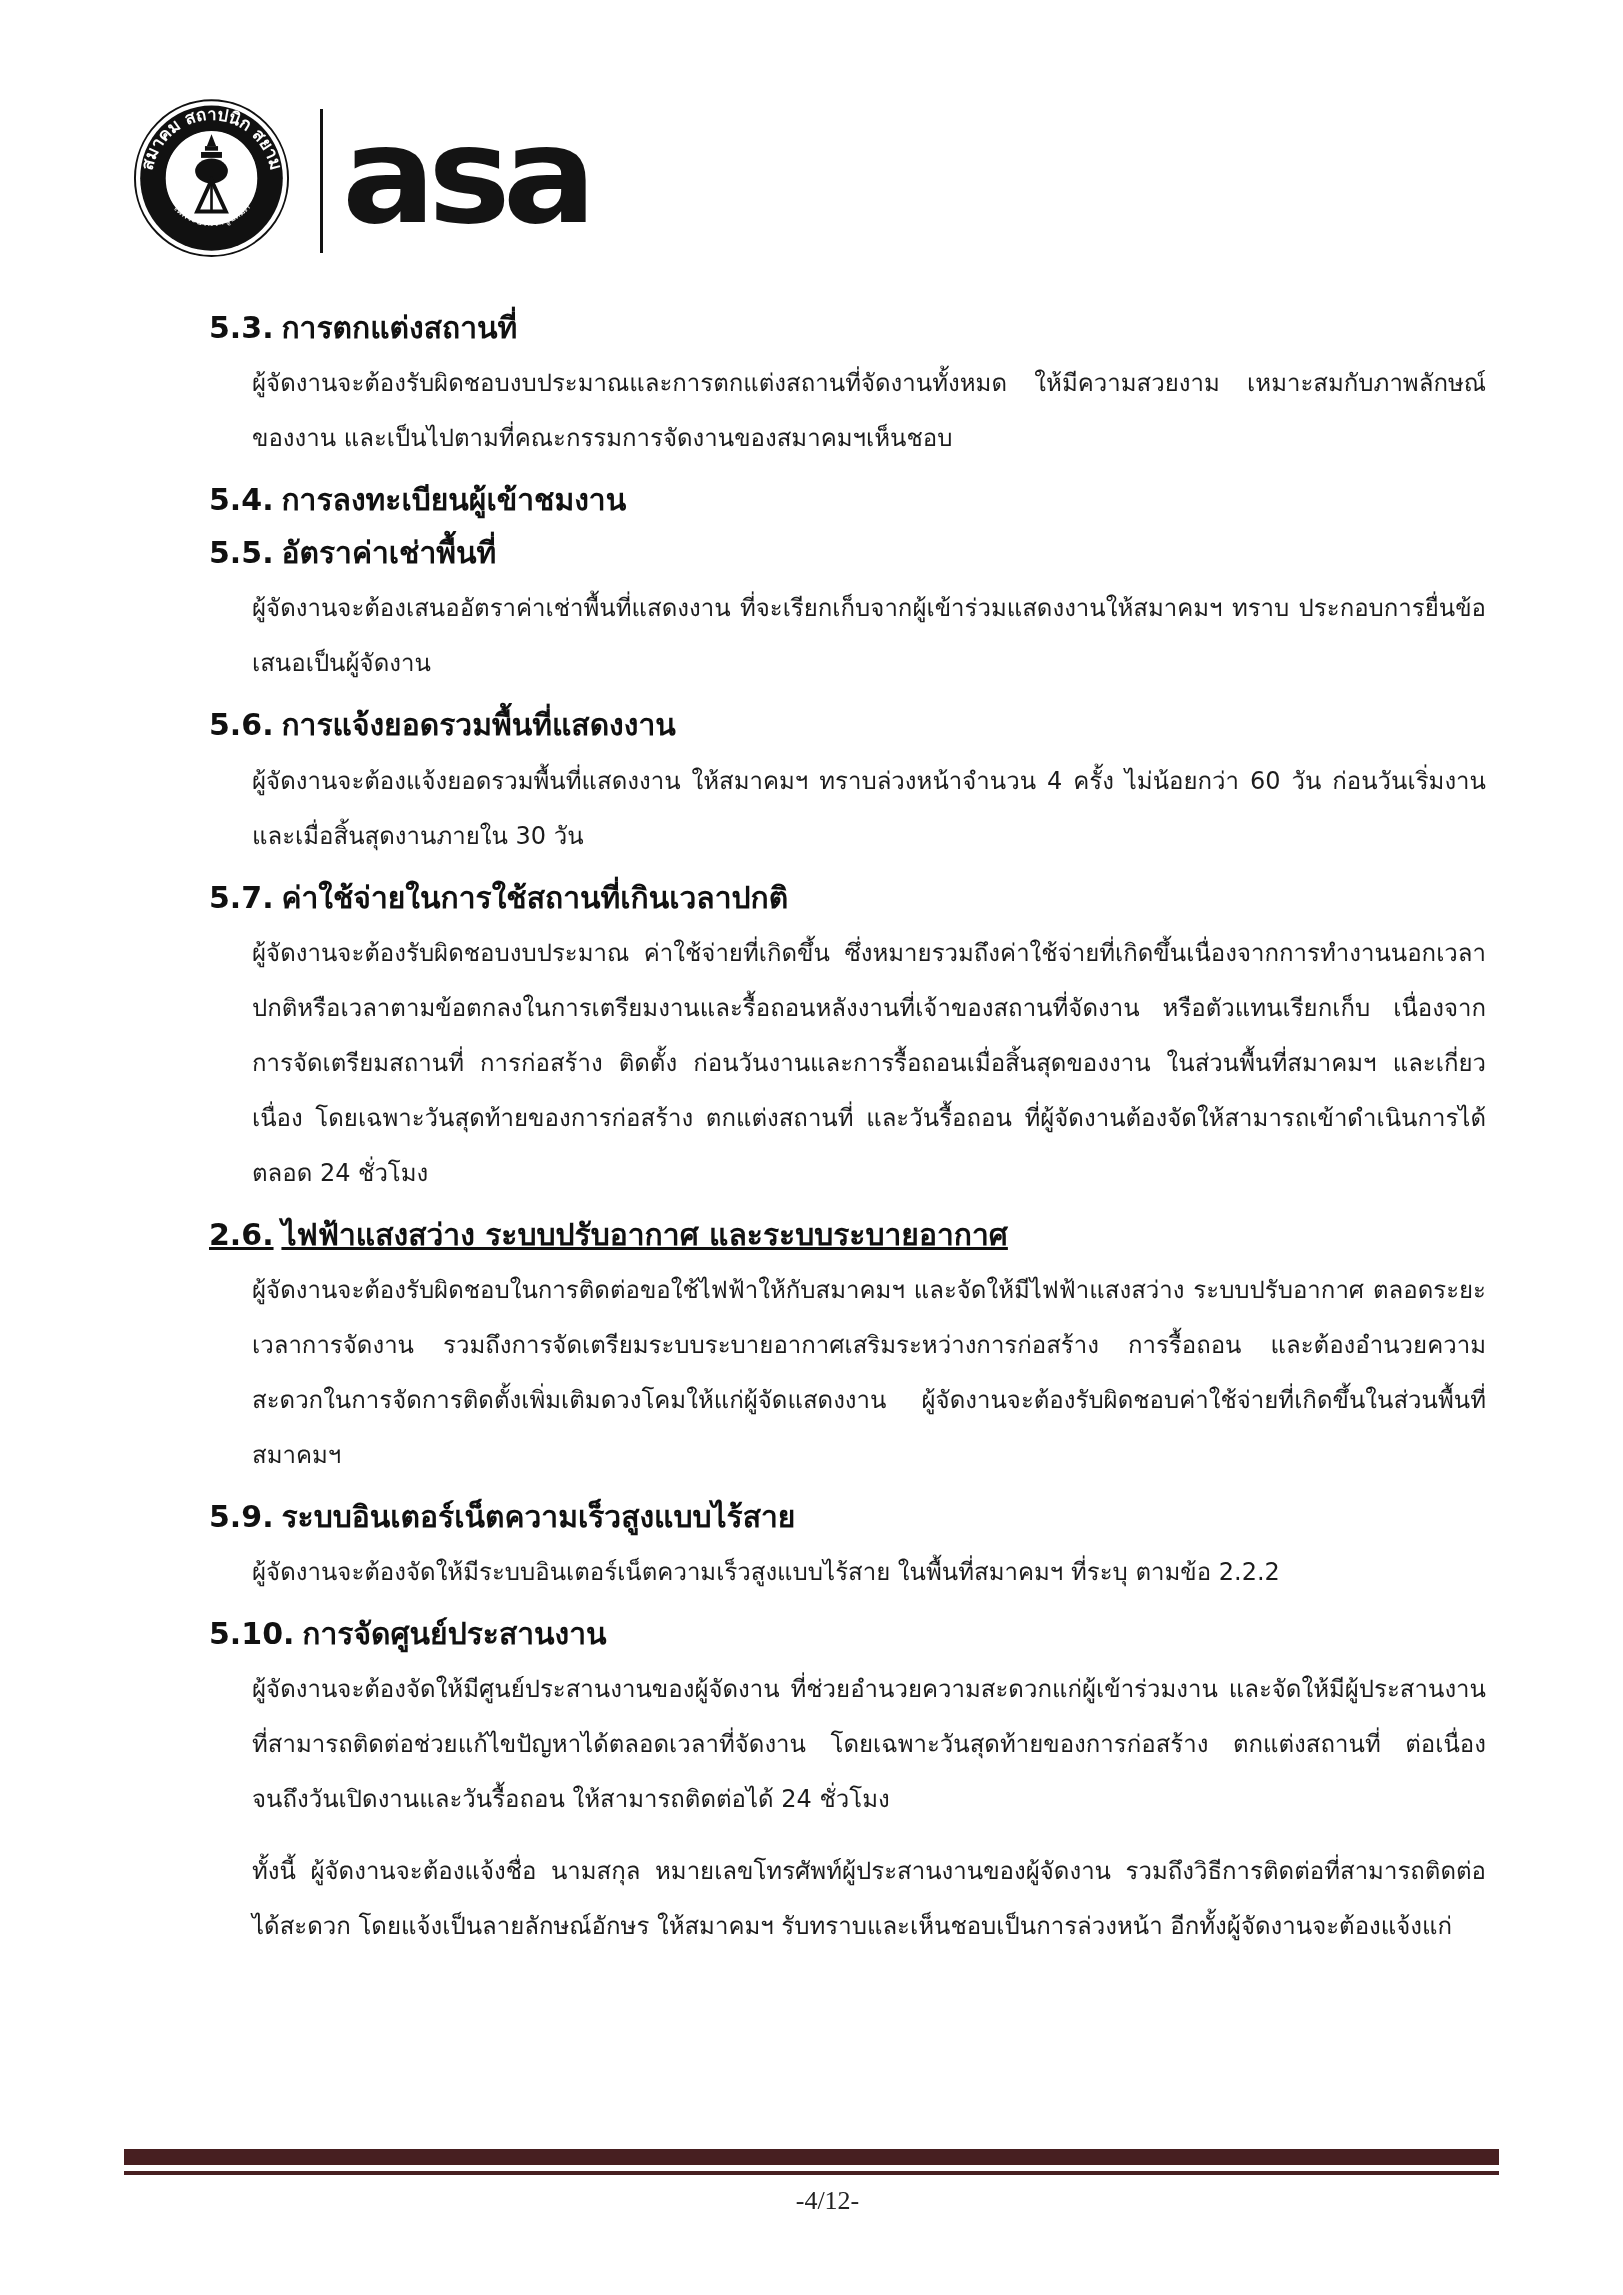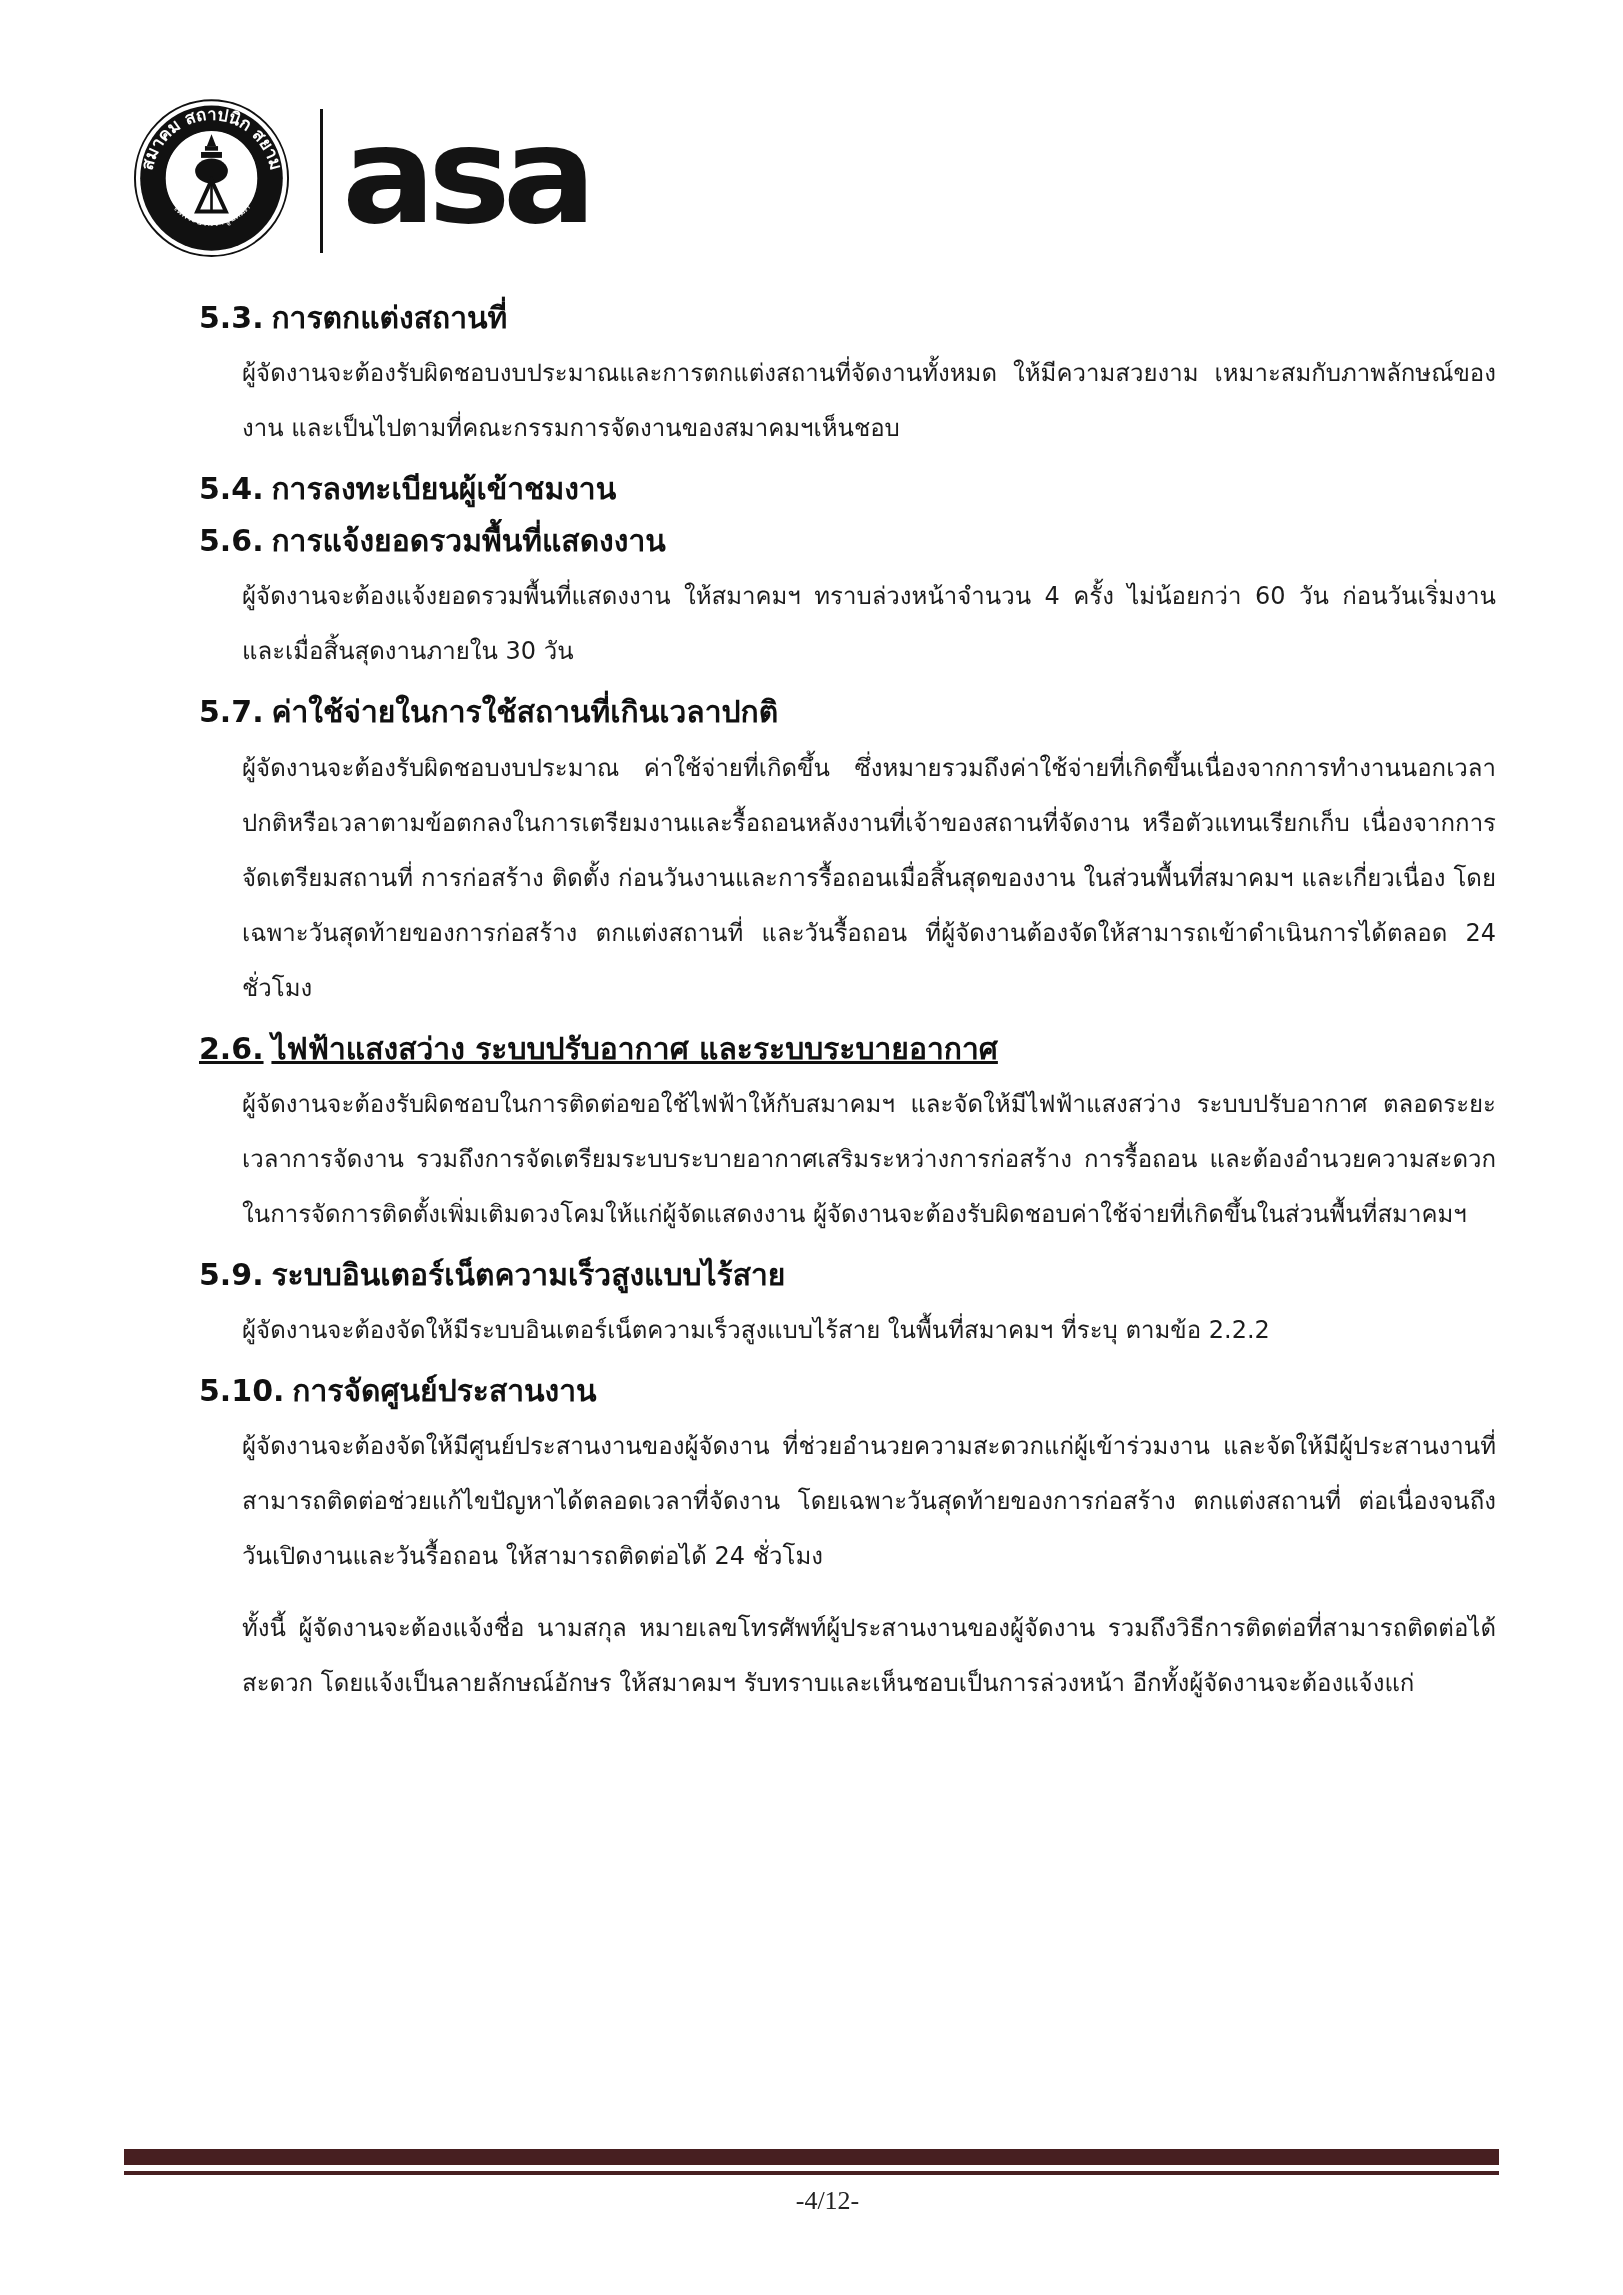--- a/index.html
+++ b/index.html
@@ -16,21 +16,21 @@
   .seal{position:absolute;left:133px;top:97px;width:157px;height:161px;}
   .logo-divider{position:absolute;left:320px;top:109px;width:3.3px;height:144px;background:#111;}
   .wordmark{
     position:absolute;left:342px;top:110px;
     font-size:139px;line-height:1;font-weight:bold;
     letter-spacing:-7.9px;color:#141414;
     transform:scaleY(0.96);transform-origin:top left;
   }
   
   .content{position:absolute;left:195px;top:294px;width:1305px;}
-  .section{margin:4px;}
+  .section{margin:14px;}
   .section + .section{margin-top:13px;}
   .sec-head{
     font-size:30px;font-weight:bold;line-height:39px;
     margin:0 0 9.2px 0;color:#111;
   }
   .sec-head .sec-num{margin-right:7.9px;}
   .sec-head.underlined .head-inner{text-decoration:underline;}
   .sec-body{padding-left:43px;}
   .para{
     font-size:24px;line-height:55px;
@@ -88,20 +88,26 @@
       <div class="sec-head"><span class="head-inner"><span class="sec-num">5.3.</span><span>การตกแต่งสถานที่</span></span></div>
       <div class="sec-body">
         <p class="para">ผู้จัดงานจะต้องรับผิดชอบงบประมาณและการตกแต่งสถานที่จัดงานทั้งหมด ให้มีความสวยงาม เหมาะสมกับภาพลักษณ์ของงาน และเป็นไปตามที่คณะกรรมการจัดงานของสมาคมฯเห็นชอบ</p>
       </div>
     </div>
 
     <div class="section">
       <div class="sec-head"><span class="head-inner"><span class="sec-num">5.4.</span><span>การลงทะเบียนผู้เข้าชมงาน</span></span></div>
     </div>
 
+    <div class="section">
+      <div class="sec-head"><span class="head-inner"><span class="sec-num">5.5.</span><span>อัตราค่าเช่าพื้นที่</span></span></div>
+      <div class="sec-body">
+        <p class="para">ผู้จัดงานจะต้องเสนออัตราค่าเช่าพื้นที่แสดงงาน ที่จะเรียกเก็บจากผู้เข้าร่วมแสดงงานให้สมาคมฯ ทราบ ประกอบการยื่นข้อเสนอเป็นผู้จัดงาน</p>
+      </div>
+    </div>
 
     <div class="section">
       <div class="sec-head"><span class="head-inner"><span class="sec-num">5.6.</span><span>การแจ้งยอดรวมพื้นที่แสดงงาน</span></span></div>
       <div class="sec-body">
         <p class="para">ผู้จัดงานจะต้องแจ้งยอดรวมพื้นที่แสดงงาน ให้สมาคมฯ ทราบล่วงหน้าจำนวน 4 ครั้ง ไม่น้อยกว่า 60 วัน ก่อนวันเริ่มงาน และเมื่อสิ้นสุดงานภายใน 30 วัน</p>
       </div>
     </div>
 
     <div class="section">
       <div class="sec-head"><span class="head-inner"><span class="sec-num">5.7.</span><span>ค่าใช้จ่ายในการใช้สถานที่เกินเวลาปกติ</span></span></div>

